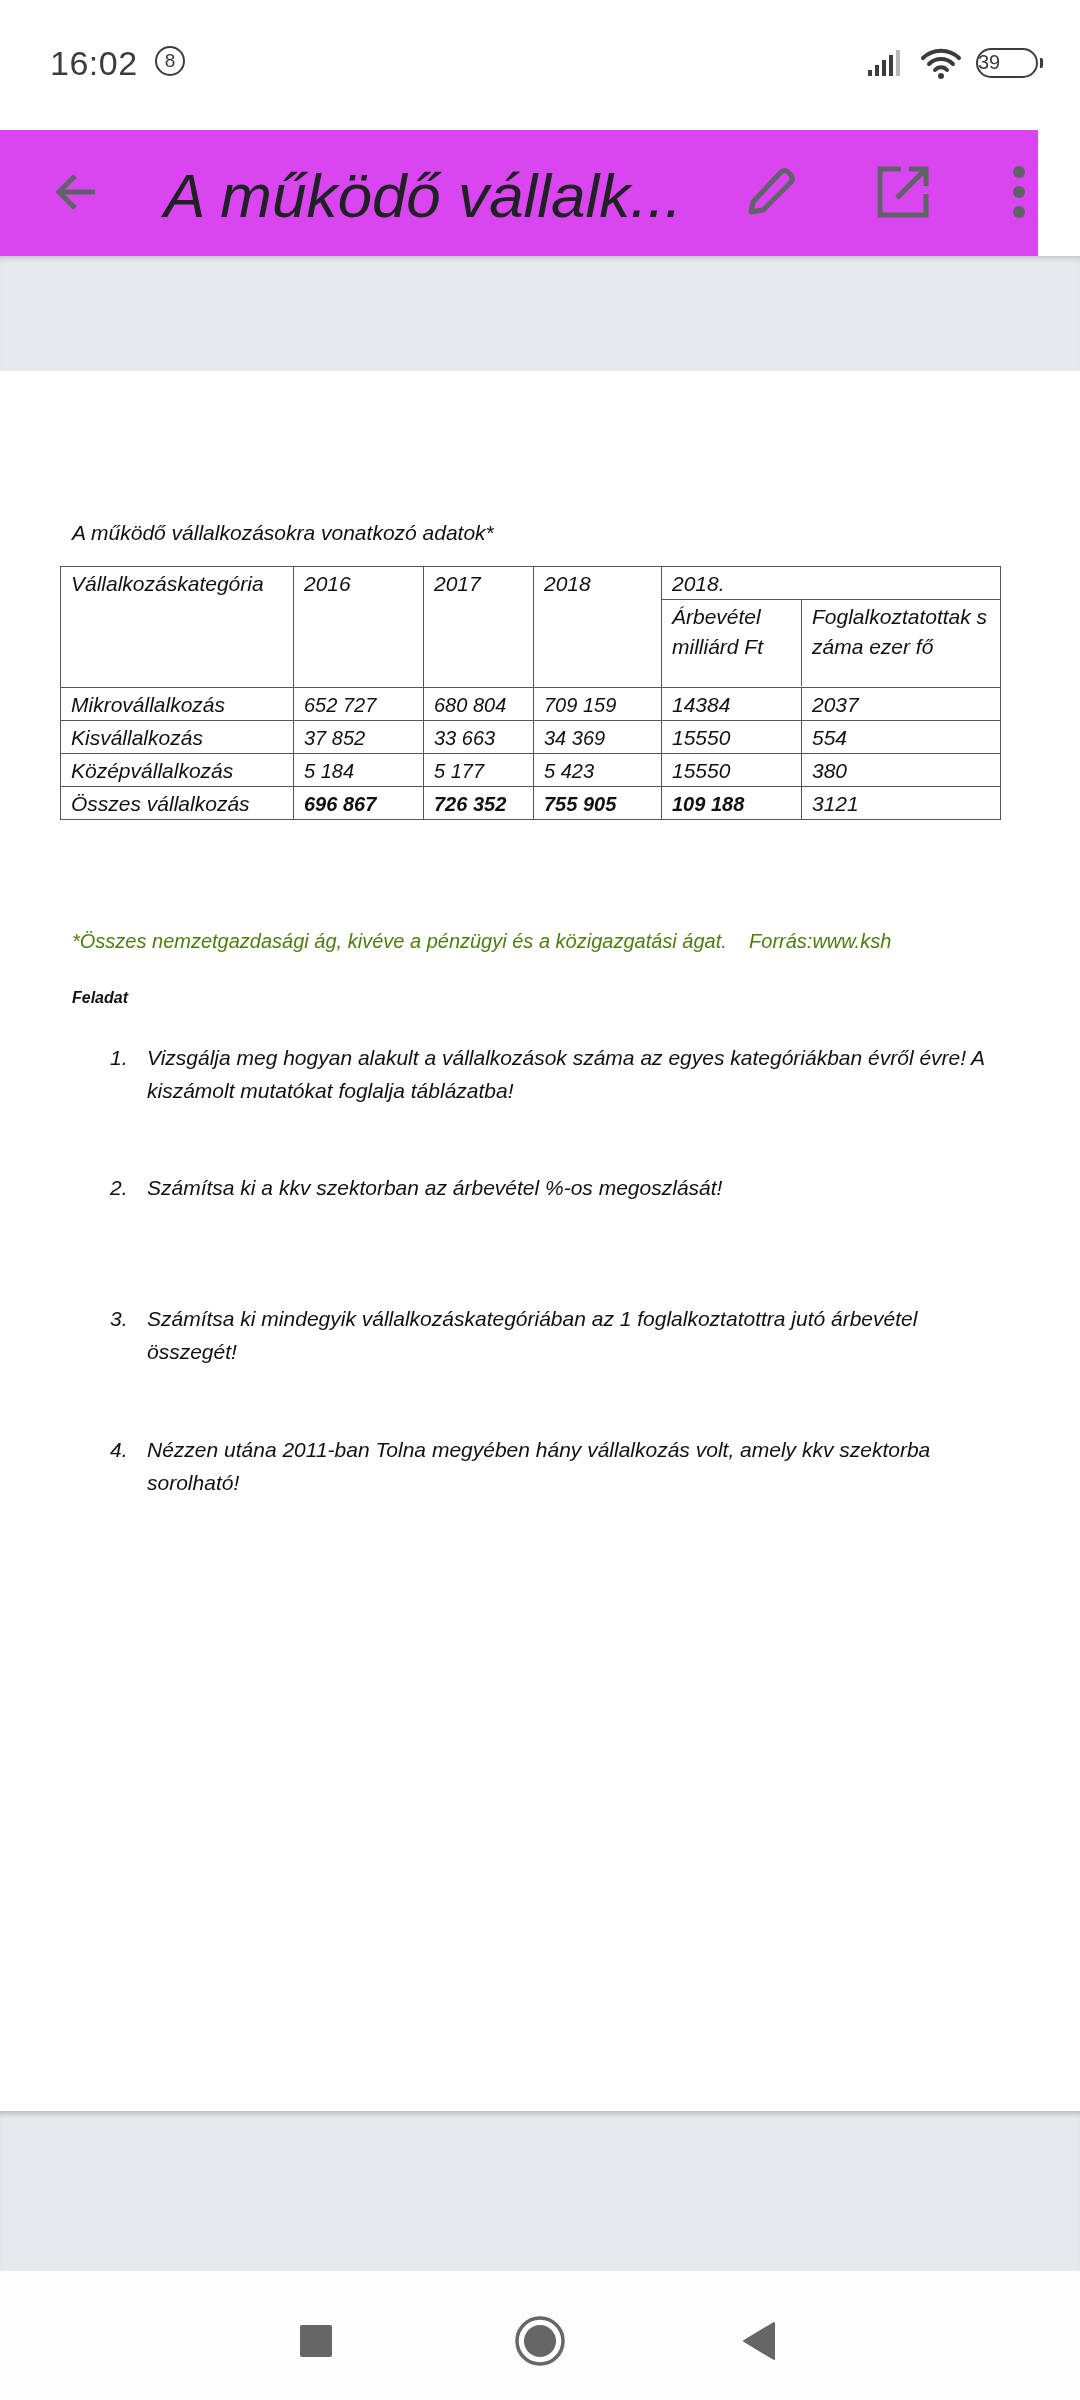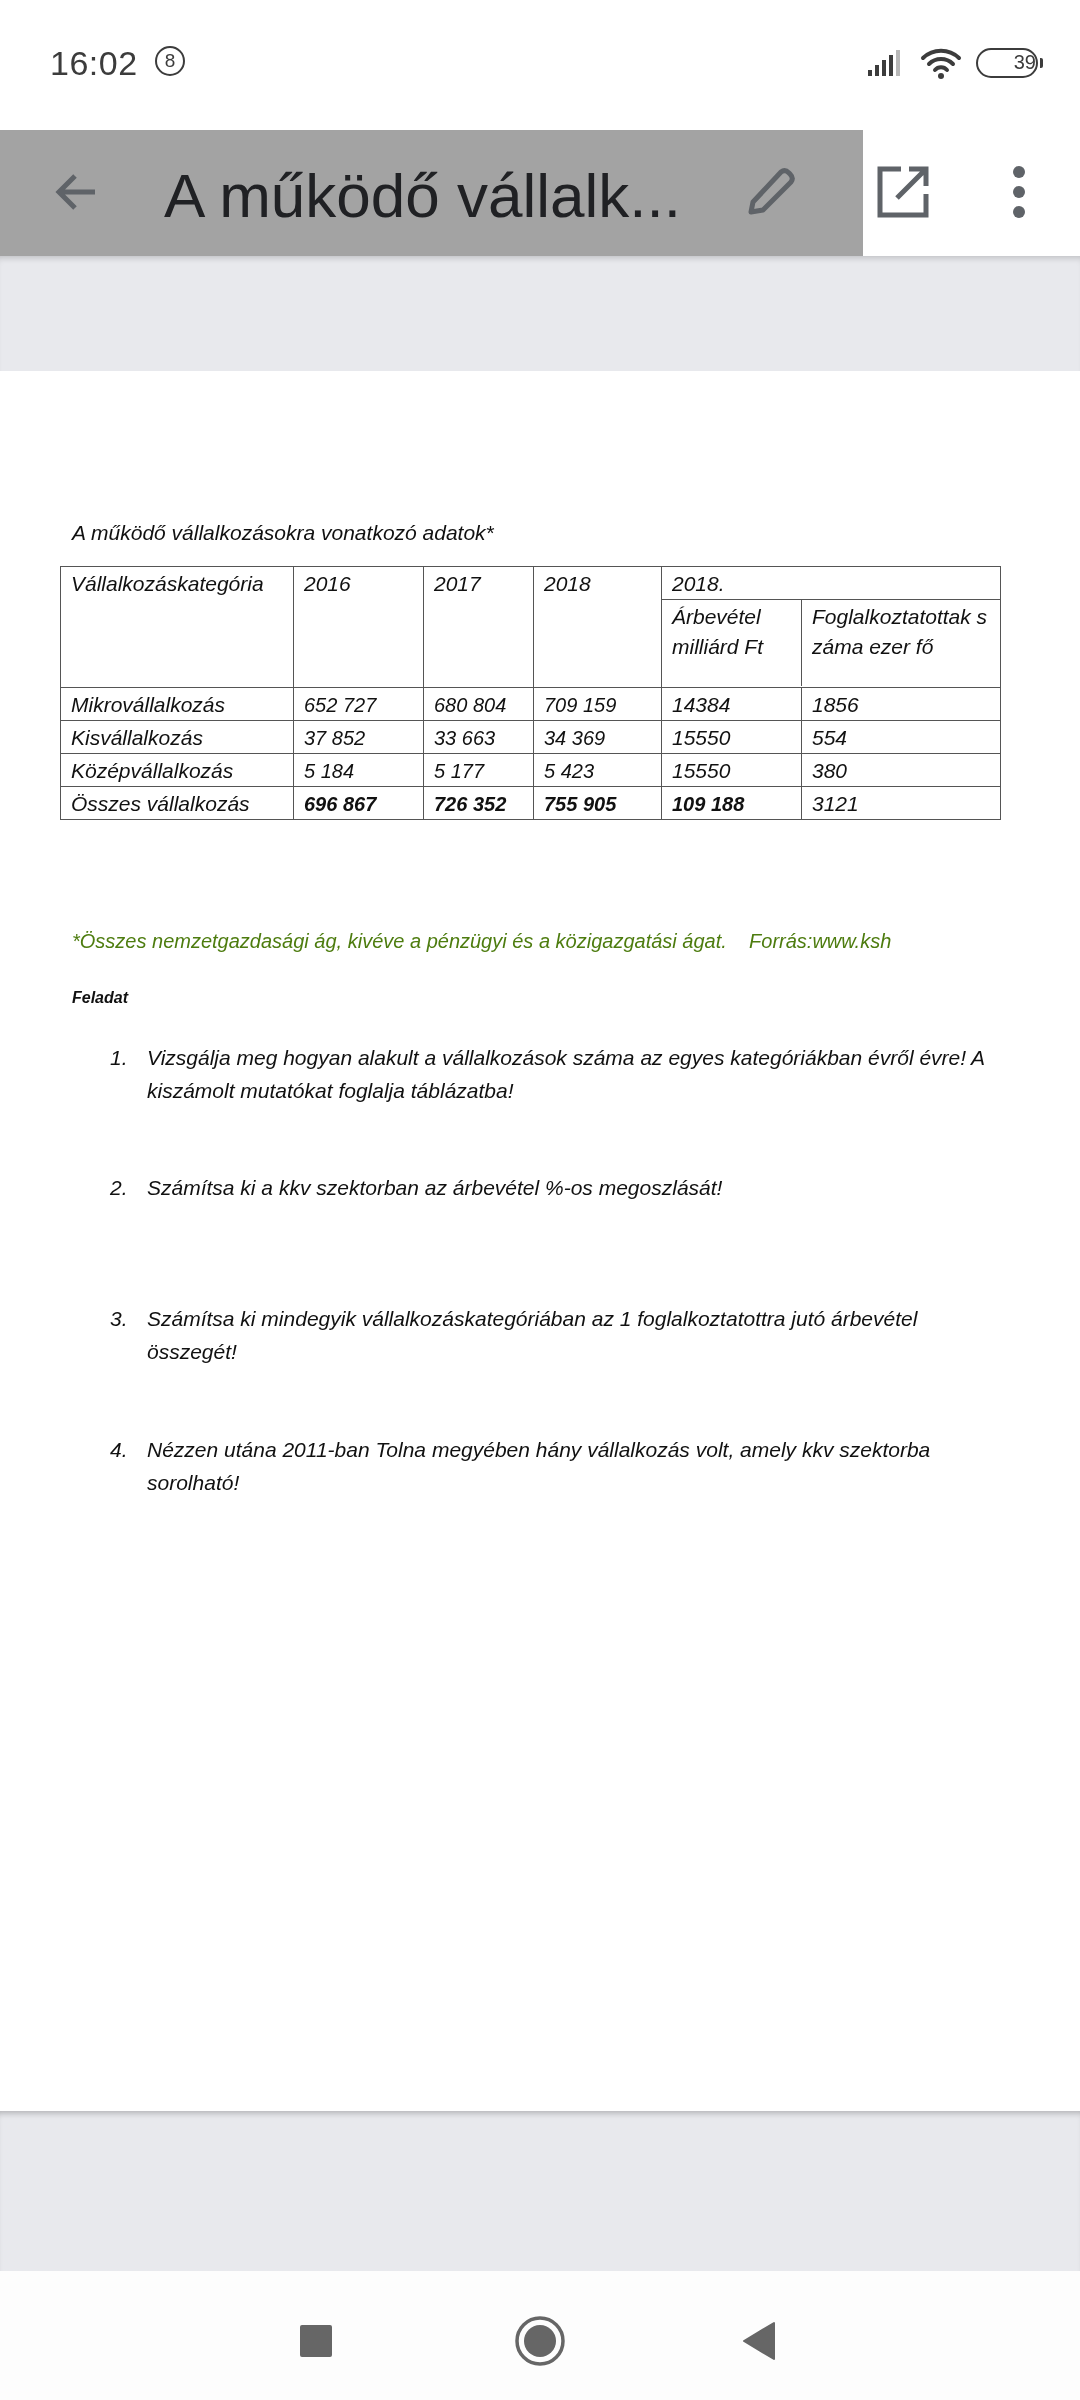--- a/index.html
+++ b/index.html
@@ -5,25 +5,25 @@
   html, body { margin: 0; padding: 0; }
   body {
     width: 1080px; height: 2400px; position: relative; overflow: hidden;
     background: #ffffff; font-family: "Liberation Sans", sans-serif; color: #202124;
   }
   
   .status-bar { position: absolute; left: 0; top: 0; width: 1080px; height: 130px; }
   .status-time { position: absolute; left: 50px; top: 44px; font-size: 34px; color: #3c3c3c; letter-spacing: 0.5px; }
   .status-badge { position: absolute; left: 155px; top: 46px; width: 30px; height: 30px; border: 2.5px solid #3c3c3c; border-radius: 50%; box-sizing: border-box; font-size: 19px; line-height: 25px; text-align: center; color: #3c3c3c; }
   .status-right { position: absolute; right: 42px; top: 46px; height: 34px; display: flex; align-items: center; gap: 14px; }
-  .battery { position: relative; width: 62px; height: 30px; border: 2.5px solid #3c3c3c; border-radius: 15px; box-sizing: border-box; font-size: 20px; line-height: 25px; text-align: right; color: #3c3c3c; }
+  .battery { position: relative; width: 62px; height: 30px; border: 2.5px solid #3c3c3c; border-radius: 15px; box-sizing: border-box; font-size: 20px; line-height: 25px; text-align: left; color: #3c3c3c; }
   .battery:after { content: ""; position: absolute; right: -7px; top: 8px; width: 3px; height: 10px; background: #3c3c3c; border-radius: 0 2px 2px 0; }
 
   
-  .app-bar { position: absolute; left: 0; top: 130px; width: 863px; height: 126px; background: #a3a3a3; }
+  .app-bar { position: absolute; left: 0; top: 130px; width: 1038px; height: 126px; background: #d946ef; font-style: italic; }
   .app-bar .icon-btn { position: absolute; top: 26px; width: 72px; height: 72px; display: flex; align-items: center; justify-content: center; }
   .app-title { position: absolute; left: 164px; top: 30px; font-size: 62px; color: #202124; white-space: nowrap; }
 
   .gray-band { position: absolute; left: 0; width: 1080px; background: #e8e9ed; }
   .gray-band.top { top: 256px; height: 115px; box-shadow: inset 0 6px 6px -4px rgba(0,0,0,0.18); }
   .gray-band.bottom { top: 2111px; height: 160px; box-shadow: inset 0 6px 6px -4px rgba(0,0,0,0.25); }
 
   
   .page { position: absolute; left: 0; top: 371px; width: 908px; height: 1740px; background: #ffffff; font-style: italic; }
   .doc-font { font-family: "Liberation Sans", sans-serif; }
@@ -128,21 +128,21 @@
           <div style="flex:1; padding:2px 10px 0 10px; word-break:break-all;">Foglalkoztatottak száma ezer fő</div>
         </div>
       </td>
     </tr>
     <tr class="row-std">
       <td>Mikrovállalkozás</td>
       <td class="num">652 727</td>
       <td class="num">680 804</td>
       <td class="num">709 159</td>
       <td>14384</td>
-      <td>1856</td>
+      <td>2037</td>
     </tr>
     <tr class="row-std">
       <td>Kisvállalkozás</td>
       <td class="num">37 852</td>
       <td class="num">33 663</td>
       <td class="num">34 369</td>
       <td>15550</td>
       <td>554</td>
     </tr>
     <tr class="row-std">

